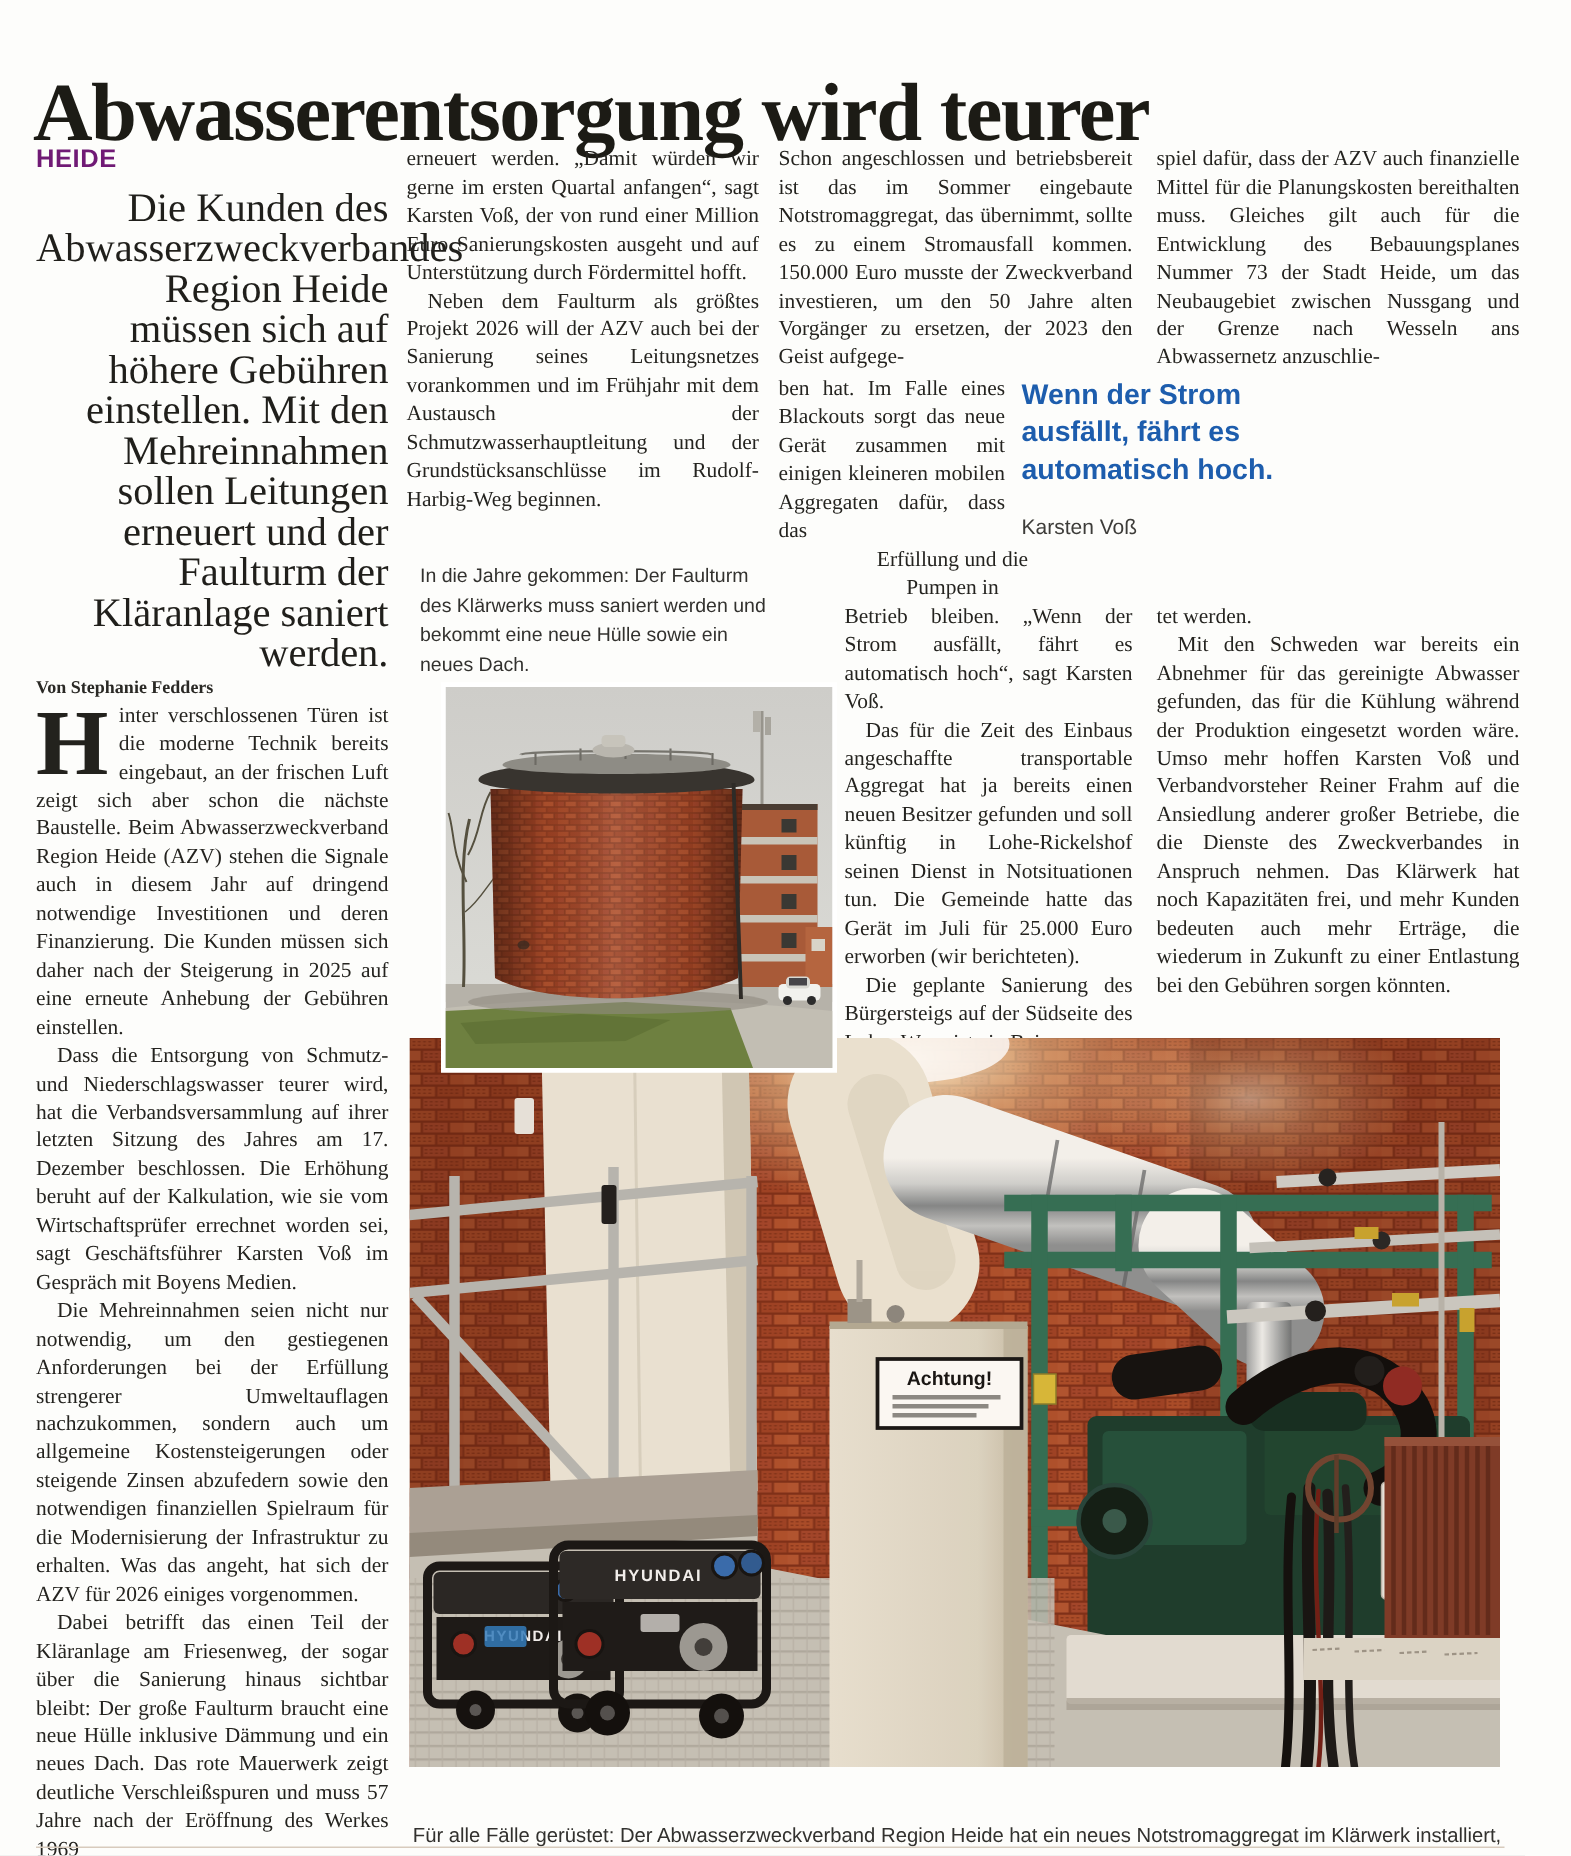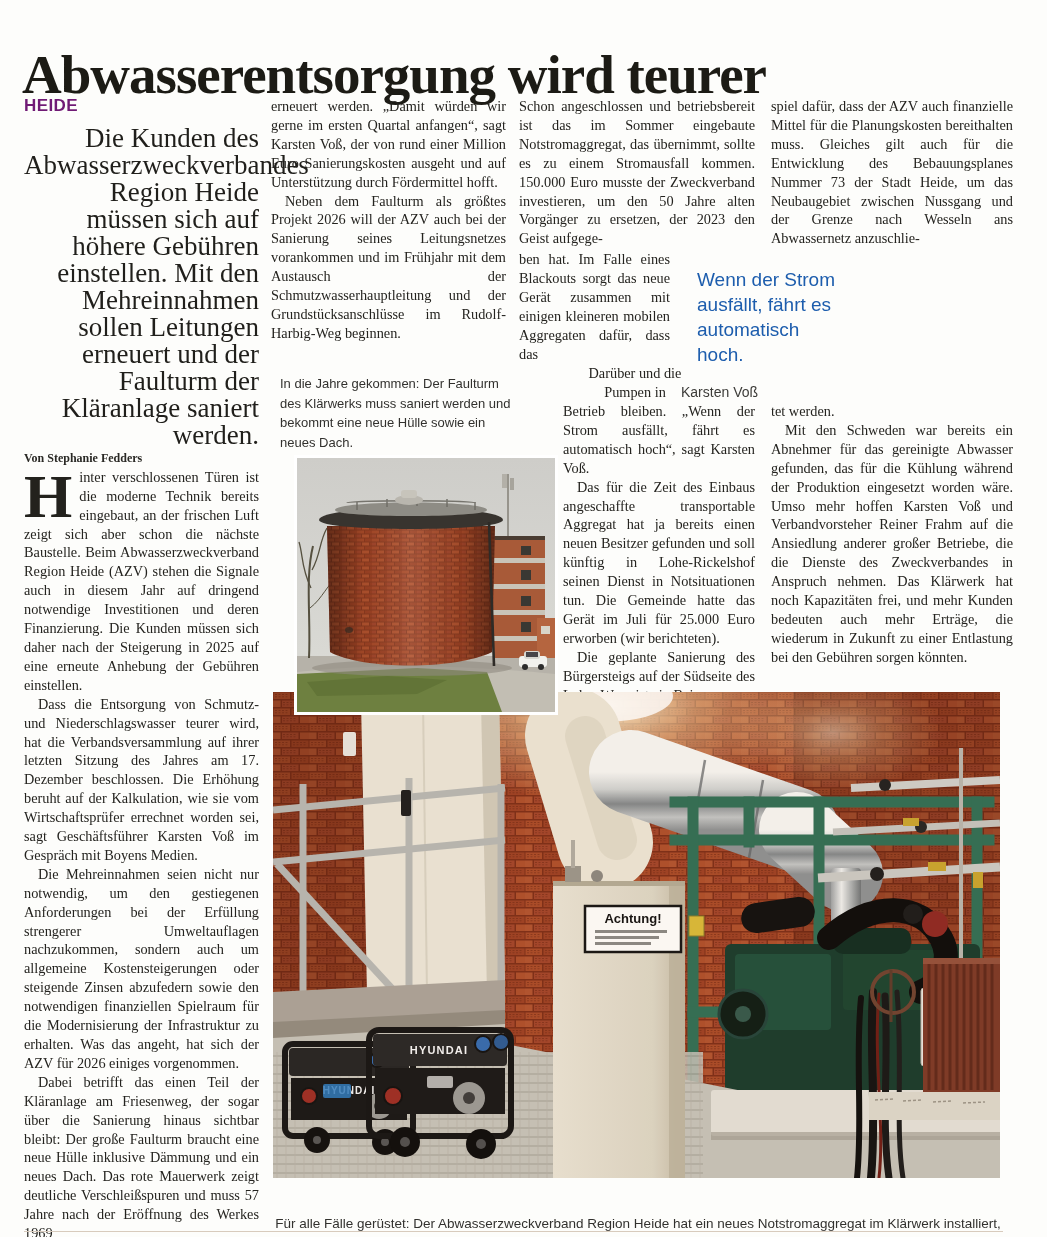--- a/index.html
+++ b/index.html
@@ -29,21 +29,21 @@
   }
   .dropcap{
     float:left;font-size:62px;line-height:50px;font-weight:bold;
     padding:3px 7px 0 0;color:#23221d;
   }
   .pullquote{
     position:absolute;left:681px;top:251px;width:176px;
     font-family:"Liberation Sans",sans-serif;
   }
   .pullquote .pq-text{
-    font-weight:normal;font-size:19px;line-height:25px;margin:16px;
+    font-weight:bold;font-size:19px;line-height:25px;margin:0;
   }
   .pullquote .pq-attrib{
     margin:17px 0 0 0;font-size:14px;color:#3d3c39;font-weight:normal;
   }
   .caption-sans{
     font-family:"Liberation Sans",sans-serif;color:#32312e;
   }
   .tower-caption{
     position:absolute;left:280px;top:374px;width:232px;
     font-size:13px;line-height:19.5px;text-align:left;
@@ -90,21 +90,21 @@
   </div>
   <div class="tower-caption caption-sans">In die Jahre gekommen: Der Faulturm des Klärwerks muss saniert werden und bekommt eine neue Hülle sowie ein neues Dach.</div>
 
   <div class="col" style="left:519px;top:97px;width:236px;">
     <p>Schon angeschlossen und betriebsbereit ist das im Sommer eingebaute Notstromaggregat, das übernimmt, sollte es zu einem Stromausfall kommen. 150.000 Euro musste der Zweckverband investieren, um den 50 Jahre alten Vorgänger zu ersetzen, der 2023 den Geist aufgege-</p>
   </div>
   <div class="col" style="left:519px;top:250px;width:151px;">
     <p>ben hat. Im Falle eines Blackouts sorgt das neue Gerät zusammen mit einigen kleineren mobilen Aggregaten dafür, dass das</p>
   </div>
   <div class="col" style="left:584px;top:364px;width:102px;text-align:center;">
-    <p>Darüber und die Pumpen in</p>
+    <p>Erfüllung und die Pumpen in</p>
   </div>
   <div class="col" style="left:563px;top:402px;width:192px;">
     <p>Betrieb bleiben. „Wenn der Strom ausfällt, fährt es automatisch hoch“, sagt Karsten Voß.</p>
     <p class="indent">Das für die Zeit des Einbaus angeschaffte transportable Aggregat hat ja bereits einen neuen Besitzer gefunden und soll künftig in Lohe-Rickelshof seinen Dienst in Notsituationen tun. Die Gemeinde hatte das Gerät im Juli für 25.000 Euro erworben (wir berichteten).</p>
     <p class="indent">Die geplante Sanierung des Bürgersteigs auf der Südseite des Loher Wegs ist ein Bei-</p>
   </div>
 
   <div class="col" style="left:771px;top:97px;width:242px;">
     <p>spiel dafür, dass der AZV auch finanzielle Mittel für die Planungskosten bereithalten muss. Gleiches gilt auch für die Entwicklung des Bebauungsplanes Nummer 73 der Stadt Heide, um das Neubaugebiet zwischen Nussgang und der Grenze nach Wesseln ans Abwassernetz anzuschlie-</p>
   </div>

